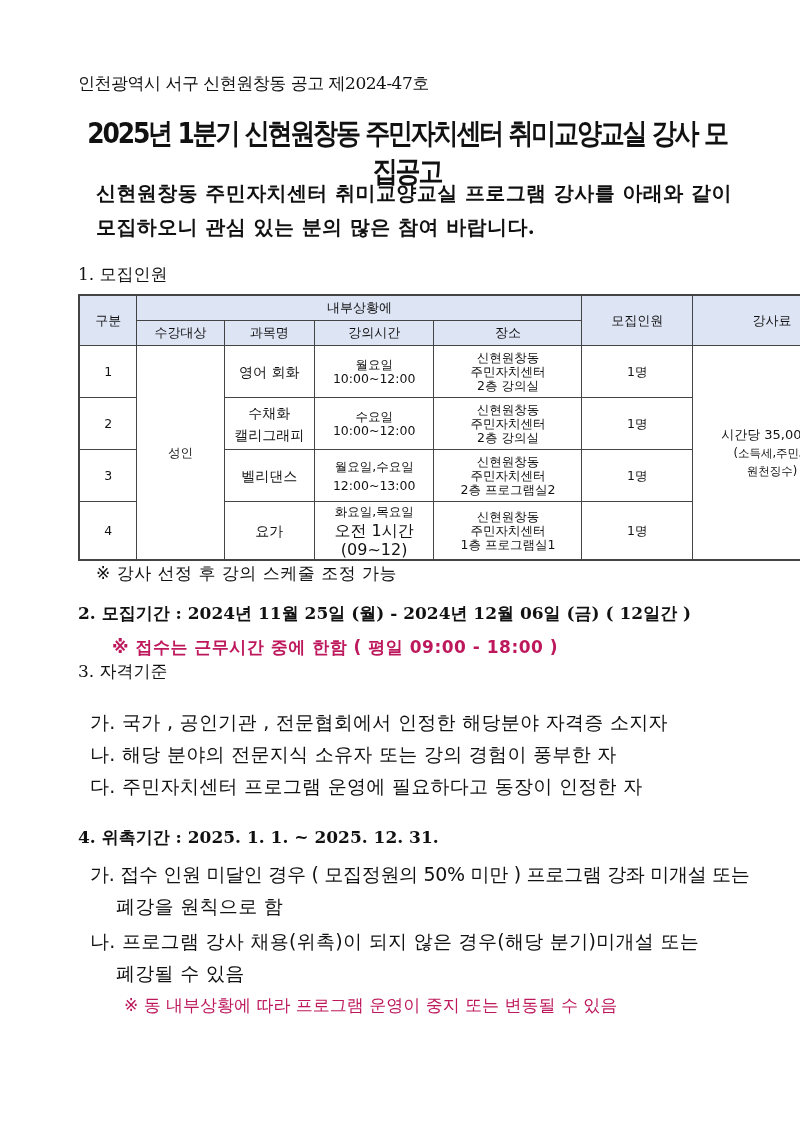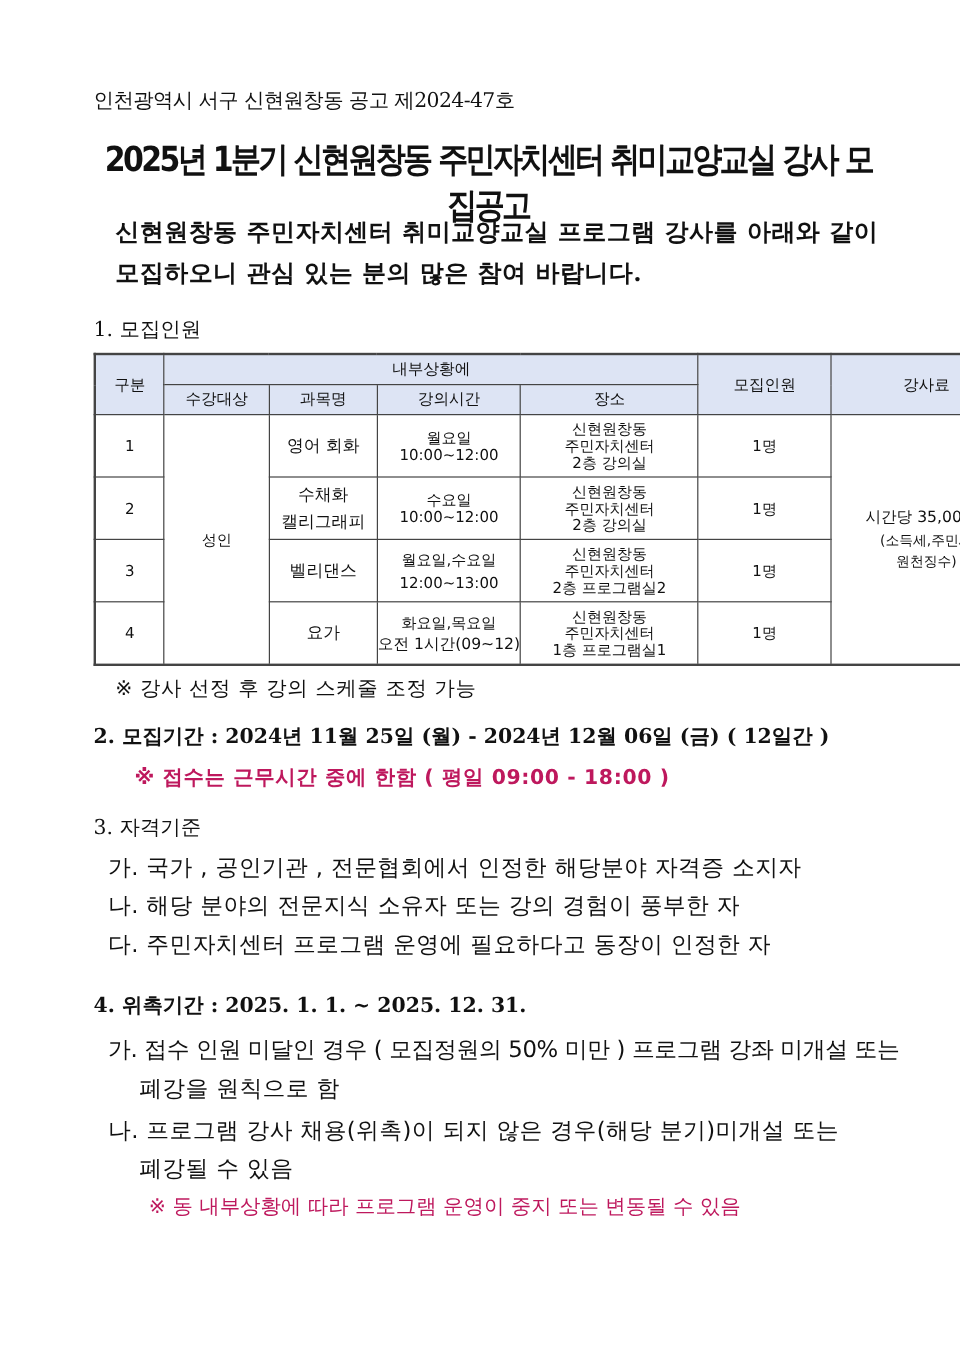--- a/index.html
+++ b/index.html
@@ -16,21 +16,21 @@
     table.recruit th, table.recruit td { border:1px solid #444; text-align:center; vertical-align:middle; padding:0; }
     table.recruit { border:2px solid #444; }
     table.recruit th { background:#dde4f4; font-weight:normal; font-size:13px; height:24px; }
     table.recruit td { height:51px; line-height:14px; }
     .fee-main { font-size:13px; }
     .fee-sub { font-size:11.5px; line-height:22px; }
     .note1 { left:96px; top:562px; font-size:17px; letter-spacing:0.5px; }
     .sec2 { left:78px; top:602px; font-size:17px; font-weight:bold; }
     .red { color:#be185d;margin-left:16px; }
     .note2 { left:96px; top:636px; font-size:17px; font-weight:bold; letter-spacing:0.5px; }
-    .sec3 { left:78px; top:678px; }
+    .sec3 { left:78px; top:660px; }
     .item { font-size:19px; letter-spacing:0.3px;text-align:right; }
     .s3a { left:90px; top:710px; }
     .s3b { left:90px; top:742px; }
     .s3c { left:90px; top:774px; }
     .sec4 { left:78px; top:826px; font-size:17px; font-weight:bold; }
     .s4a { left:90px; top:862px; }
     .s4a2 { left:116px; top:894px; }
     .s4b { left:90px; top:929px; }
     .s4b2 { left:116px; top:961px; }
     .note3 { left:108px; top:994px; font-size:17px;text-align:right; }
@@ -118,21 +118,21 @@
         <div>주민자치센터</div>
         <div>2층 프로그램실2</div>
       </td>
       <td>1명</td>
     </tr>
     <tr>
       <td>4</td>
       <td style="font-size:14px">요가</td>
       <td style="line-height:19px">
         <div>화요일,목요일</div>
-        <div style="font-size:13px">오전 1시간(09~12)</div>
+        <div style="font-size:16px">오전 1시간(09~12)</div>
       </td>
       <td>
         <div>신현원창동</div>
         <div>주민자치센터</div>
         <div>1층 프로그램실1</div>
       </td>
       <td>1명</td>
     </tr>
   </tbody>
 </table>

